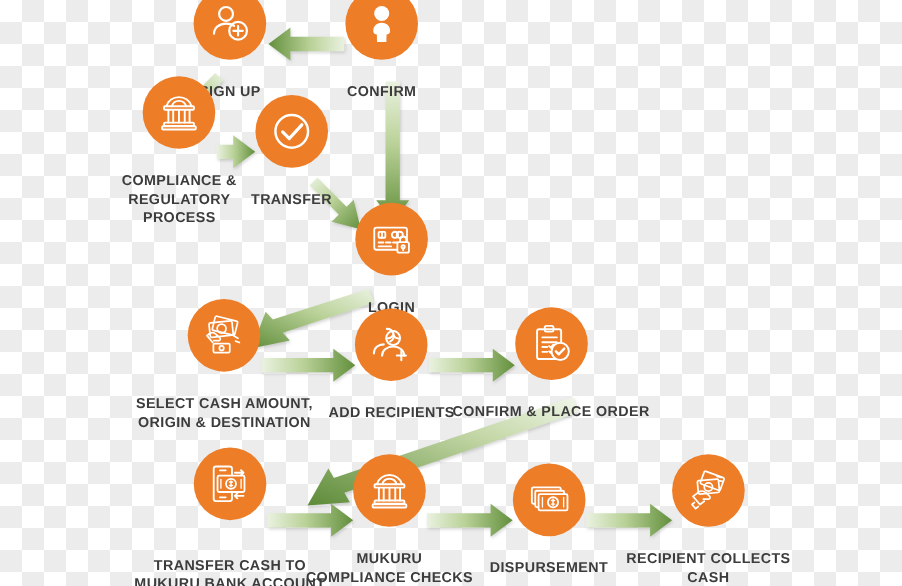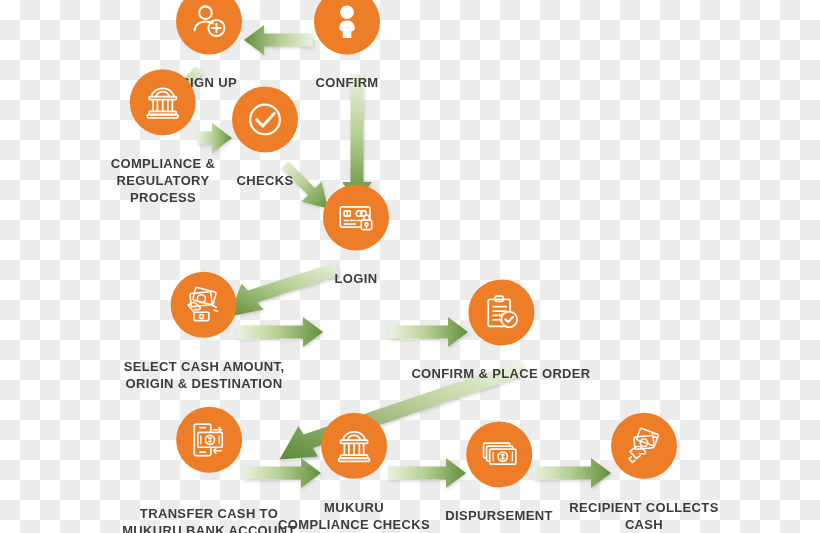--- a/index.html
+++ b/index.html
@@ -197,21 +197,21 @@
 PROCESS</div>
   </div>
 
   <div class="node" style="left:265px; top:138px;">
     <div class="node-circle" style="width:66px;height:66px;">
       <svg class="node-icon" viewBox="0 0 48 48" width="44" height="44" fill="none" stroke="#ffffff" stroke-width="2.4" stroke-linecap="round" stroke-linejoin="round">
         <circle cx="24" cy="24" r="16.2"></circle>
         <path d="M15 24.5l6.6 6.6L34 17.5" stroke-width="3.2"></path>
       </svg>
     </div>
-    <div class="node-label">CHECKS</div>
+    <div class="node-label">TRANSFER</div>
   </div>
 
   <div class="node" style="left:356px; top:236px;">
     <div class="node-circle" style="width:66px;height:66px;">
       <svg class="node-icon" viewBox="0 0 48 48" width="42" height="42" fill="none" stroke="#ffffff" stroke-width="1.9" stroke-linecap="round" stroke-linejoin="round">
         <rect x="6" y="12" width="34" height="23" rx="2.4"></rect>
         <rect x="10.5" y="16.5" width="7" height="6" rx="1"></rect>
         <path d="M14 16.5v6"></path>
         <circle cx="27.5" cy="19.5" r="3.2"></circle>
         <circle cx="32.5" cy="19.5" r="3.2"></circle>
@@ -235,20 +235,33 @@
         <path d="M8.5 22.5l-2.2 1.8 6 7.2"></path>
         <rect x="13" y="32.5" width="17" height="9.5" rx="1.4"></rect>
         <circle cx="21.5" cy="37.3" r="2.3"></circle>
         <path d="M34 24.5l4.5 2.5M36 30l4 1.5"></path>
       </svg>
     </div>
     <div class="node-label">SELECT CASH AMOUNT,
 ORIGIN &amp; DESTINATION</div>
   </div>
 
+  <div class="node" style="left:356px; top:332px;">
+    <div class="node-circle" style="width:66px;height:66px;">
+      <svg class="node-icon" viewBox="0 0 48 48" width="42" height="42" fill="none" stroke="#ffffff" stroke-width="2.1" stroke-linecap="round" stroke-linejoin="round">
+        <path d="M19.5 7.5a7 7 0 013.5 13.1"></path>
+        <path d="M6 33c0-5.8 4.6-9.4 10.3-9.4"></path>
+        <circle cx="26" cy="17" r="7.2"></circle>
+        <path d="M19 17.5c2.8 0 5.8-1.3 7-3.6 1.2 2.3 3.2 3.4 5.4 3.6"></path>
+        <path d="M14.5 35.5c0-6 5.5-9.6 11.5-9.6s11.5 3.6 11.5 9.6"></path>
+        <path d="M34.5 30.5v9.5M29.8 35.2h9.5"></path>
+      </svg>
+    </div>
+    <div class="node-label">ADD RECIPIENTS</div>
+  </div>
 
   <div class="node" style="left:501px; top:331px;">
     <div class="node-circle" style="width:66px;height:66px;">
       <svg class="node-icon" viewBox="0 0 48 48" width="42" height="42" fill="none" stroke="#ffffff" stroke-width="2" stroke-linecap="round" stroke-linejoin="round">
         <rect x="9" y="9" width="25" height="31" rx="2.2"></rect>
         <rect x="17" y="5.5" width="9" height="6" rx="1.6"></rect>
         <path d="M14.5 17.5h15M14.5 22.5h15M14.5 27.5h5M14.5 32.5h5"></path>
         <path d="M21.5 26.5l1.6 1.6 2.8-3M21.5 32l1.6 1.6 2.8-3"></path>
         <circle cx="33" cy="32" r="9" fill="#ed7d27"></circle>
         <path d="M28.6 32l3 3 5.6-5.8" stroke-width="2.6"></path>

